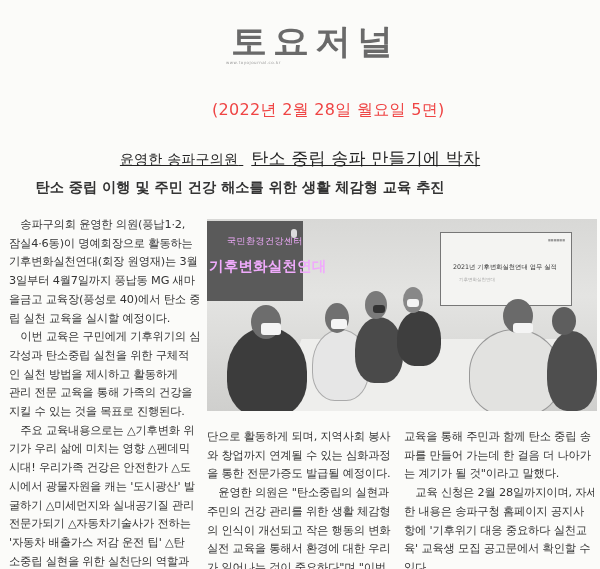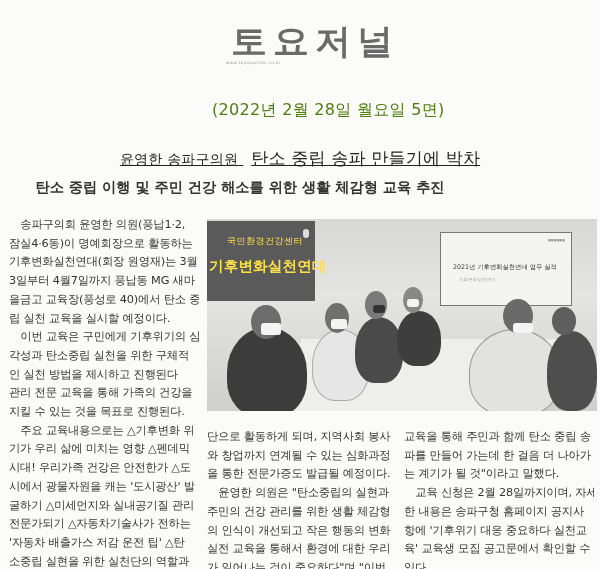--- a/index.html
+++ b/index.html
@@ -17,21 +17,21 @@
   .masthead-title {
     font-family:"DejaVu Sans","Liberation Sans",sans-serif;
     font-size:36px; font-weight:bold; letter-spacing:6px; color:#6a6a6a;
     line-height:36px; transform:scaleY(0.95);
   }
   .masthead-url {
     position:absolute; left:226px; top:60px; font-size:4px; color:#9a9a9a; letter-spacing:0.5px;
   }
   .dateline {
     position:absolute; left:212px; top:100px; width:290px;
-    font-size:16px; color:#4d7c0f; letter-spacing:0.3px; white-space:nowrap;
+    font-size:16px; color:#ef4444; letter-spacing:0.3px; white-space:nowrap;
   }
   .headline {
     position:absolute; left:0; top:147px; width:600px; text-align:center;
     font-size:15.5px; color:#222; white-space:nowrap; letter-spacing:0.2px;text-decoration:underline;
   }
   .headline .lead { font-size:14px; }
   .headline .main { font-size:17px; margin-left:8px; }
   .subhead {
     position:absolute; left:0; top:178px; width:480px; text-align:center;
     font-size:14.2px; font-weight:bold; color:#333; white-space:nowrap;
@@ -46,22 +46,22 @@
   .line { display:block; white-space:nowrap; overflow:hidden; }
   .ind { padding-left:1em; }
 
   
   .photo {
     position:absolute; left:207px; top:219px; width:390px; height:192px;
     background:linear-gradient(180deg,#d8d8d6 0%,#e4e4e2 40%,#cfcfcd 100%);
     overflow:hidden;
   }
   .banner {
-    position:absolute; left:0; top:2px; width:108px; height:80px;
-    background:#5a5a5a; color:#fde047;
+    position:absolute; left:0; top:2px; width:96px; height:80px;
+    background:#5a5a5a; color:#f0abfc;
   }
   .banner .small { position:absolute; left:20px; top:14px; font-size:9px; letter-spacing:0.5px; }
   .banner .big { position:absolute; left:2px; top:36px; font-size:14.5px; font-weight:bold; letter-spacing:0.2px; white-space:nowrap; }
   .banner .emblem { position:absolute; right:6px; top:8px; width:6px; height:9px; border-radius:3px; background:#ddd; }
   .screen {
     position:absolute; left:233px; top:13px; width:130px; height:72px;
     background:#f4f4f2; border:1px solid #777;
   }
   .screen .s-title { position:absolute; left:12px; top:30px; font-size:6.3px; color:#333; white-space:nowrap; }
   .screen .s-sub { position:absolute; left:18px; top:44px; font-size:4.5px; color:#aaa; white-space:nowrap; }
@@ -95,21 +95,21 @@
 
 <div class="col col1">
   <span class="line ind">송파구의회 윤영한 의원(풍납1·2,</span>
   <span class="line">잠실4·6동)이 명예회장으로 활동하는</span>
   <span class="line">기후변화실천연대(회장 원영재)는 3월</span>
   <span class="line">3일부터 4월7일까지 풍납동 MG 새마</span>
   <span class="line">을금고 교육장(풍성로 40)에서 탄소 중</span>
   <span class="line">립 실천 교육을 실시할 예정이다.</span>
   <span class="line ind">이번 교육은 구민에게 기후위기의 심</span>
   <span class="line">각성과 탄소중립 실천을 위한 구체적</span>
-  <span class="line">인 실천 방법을 제시하고 진행된다</span>
+  <span class="line">인 실천 방법을 제시하고 활동하게</span>
   <span class="line">관리 전문 교육을 통해 가족의 건강을</span>
   <span class="line">지킬 수 있는 것을 목표로 진행된다.</span>
   <span class="line ind">주요 교육내용으로는 △기후변화 위</span>
   <span class="line">기가 우리 삶에 미치는 영향 △펜데믹</span>
   <span class="line">시대! 우리가족 건강은 안전한가 △도</span>
   <span class="line">시에서 광물자원을 캐는 '도시광산' 발</span>
   <span class="line">굴하기 △미세먼지와 실내공기질 관리</span>
   <span class="line">전문가되기 △자동차기술사가 전하는</span>
   <span class="line">'자동차 배출가스 저감 운전 팁' △탄</span>
   <span class="line">소중립 실현을 위한 실천단의 역할과</span>

